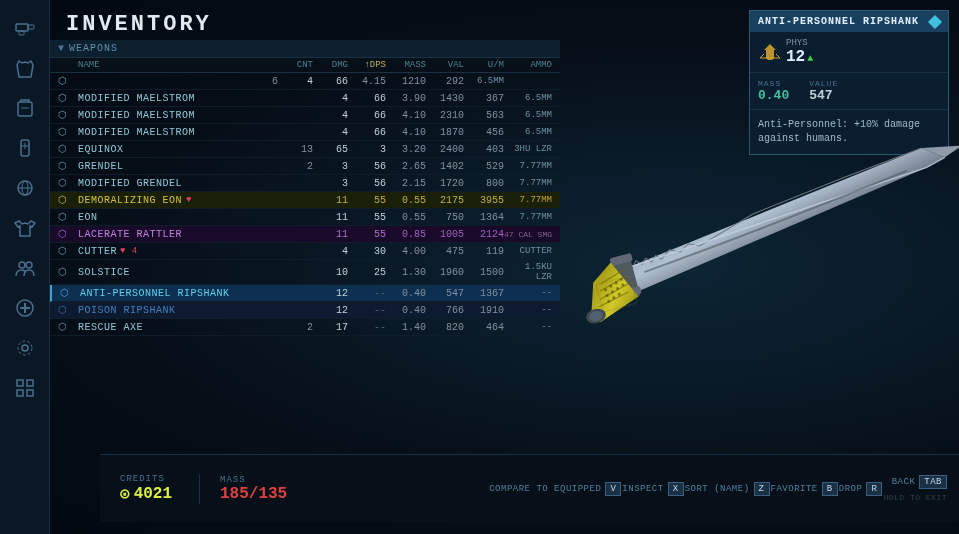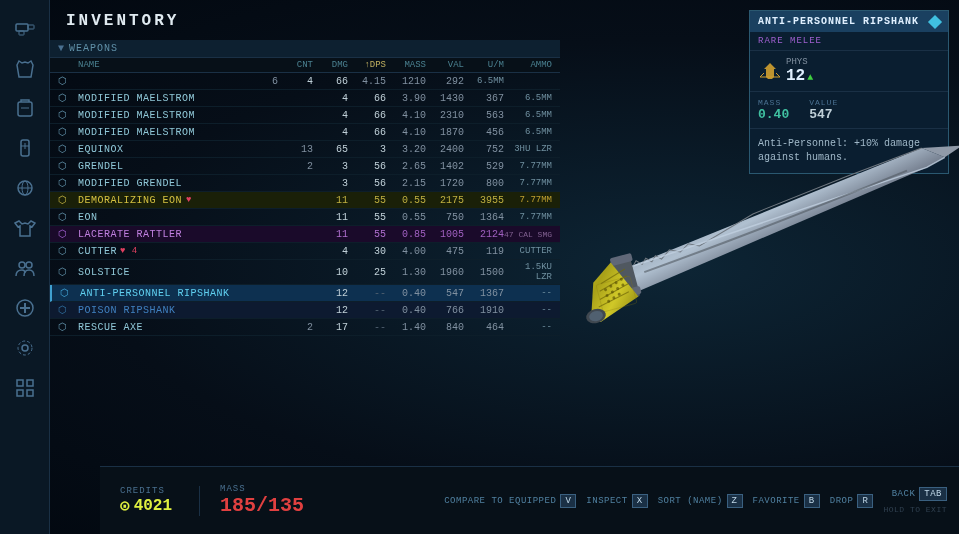--- a/index.html
+++ b/index.html
@@ -54,21 +54,21 @@
       position: absolute;
       left: 50px;
       top: 0;
       right: 0;
       bottom: 0;
       z-index: 1;
     }
 
     
     .page-title {
-      font-size: 16px;
+      font-size: 22px;
       font-weight: bold;
       color: #e0eaf0;
       letter-spacing: 3px;
       padding: 12px 16px 6px;
       text-transform: uppercase;
     }
 
     
     .inventory-container {
       position: absolute;
@@ -210,21 +210,21 @@
     .item-card-desc {
       padding: 8px;
       font-size: 10px;
       color: #a0b8c8;
       line-height: 1.4;
     }
 
     
     .bottom-bar {
       position: absolute;
-      bottom: 0;
+      bottom: 12px;
       left: 50px;
       right: 0;
       height: 68px;
       background: #071018;
       border-top: 1px solid #1a3045;
       display: flex;
       align-items: center;
       z-index: 3;
     }
 
@@ -249,30 +249,30 @@
       align-items: center;
       gap: 4px;
     }
 
     .mass-block {
       display: flex;
       flex-direction: column;
       padding: 0 20px;
     }
     .mass-value {
-      font-size: 20px;
+      font-size: 16px;
       color: #e0eaf0;
       font-weight: bold;
     }
 
     .action-bar {
       margin-left: auto;
       display: flex;
       align-items: center;
-      gap: 10px;
+      gap: 1px;
       padding: 0 12px;
       font-size: 9px;
       color: #6080a0;
       text-transform: uppercase;
       letter-spacing: 0.5px;
     }
     .action-item {
       display: flex;
       align-items: center;
       gap: 4px;
@@ -439,21 +439,21 @@
       <span class="ammo-val">6.5MM</span>
     </div>
     <div class="item-row">
       <span class="item-icon">⬡</span>
       <span class="item-name">EQUINOX</span>
       <span class="col-val cnt-col">13</span>
       <span class="col-val bright">65</span>
       <span class="col-val bright">3</span>
       <span class="col-val">3.20</span>
       <span class="col-val">2400</span>
-      <span class="col-val">752</span>
+      <span class="col-val">403</span>
       <span class="ammo-val">3HU LZR</span>
     </div>
     <div class="item-row">
       <span class="item-icon">⬡</span>
       <span class="item-name">GRENDEL</span>
       <span class="col-val cnt-col">2</span>
       <span class="col-val bright">3</span>
       <span class="col-val bright">56</span>
       <span class="col-val">2.65</span>
       <span class="col-val">1402</span>
@@ -555,33 +555,32 @@
       <span class="col-val">1910</span>
       <span class="ammo-val dash">--</span>
     </div>
     <div class="item-row">
       <span class="item-icon">⬡</span>
       <span class="item-name">RESCUE AXE</span>
       <span class="col-val cnt-col">2</span>
       <span class="col-val bright">17</span>
       <span class="col-val dash">--</span>
       <span class="col-val">1.40</span>
-      <span class="col-val">840</span>
+      <span class="col-val">820</span>
       <span class="col-val">464</span>
       <span class="ammo-val dash">--</span>
     </div>
   </div>
 
   <div class="right-panel">
     <div class="item-card">
       <div class="item-card-header">
         <span class="item-card-title">ANTI-PERSONNEL RIPSHANK</span>
         <div class="item-card-diamond"></div>
       </div>
-      <div class="item-card-rarity">RARE MELEE</div>
       <div class="item-card-phys">
         <div class="phys-icon">
           <svg width="24" height="24" viewBox="0 0 24 24">
             <path d="M12 2 L6 8 L8 8 L8 16 L10 18 L14 18 L16 16 L16 8 L18 8 Z" fill="#d0a030" opacity="0.9"></path>
             <path d="M6 12 L2 16 L22 16 L18 12" fill="none" stroke="#d0a030" stroke-width="1"></path>
           </svg>
         </div>
         <div>
           <div class="phys-label">PHYS</div>
           <div style="display:flex;align-items:baseline;gap:2px">

